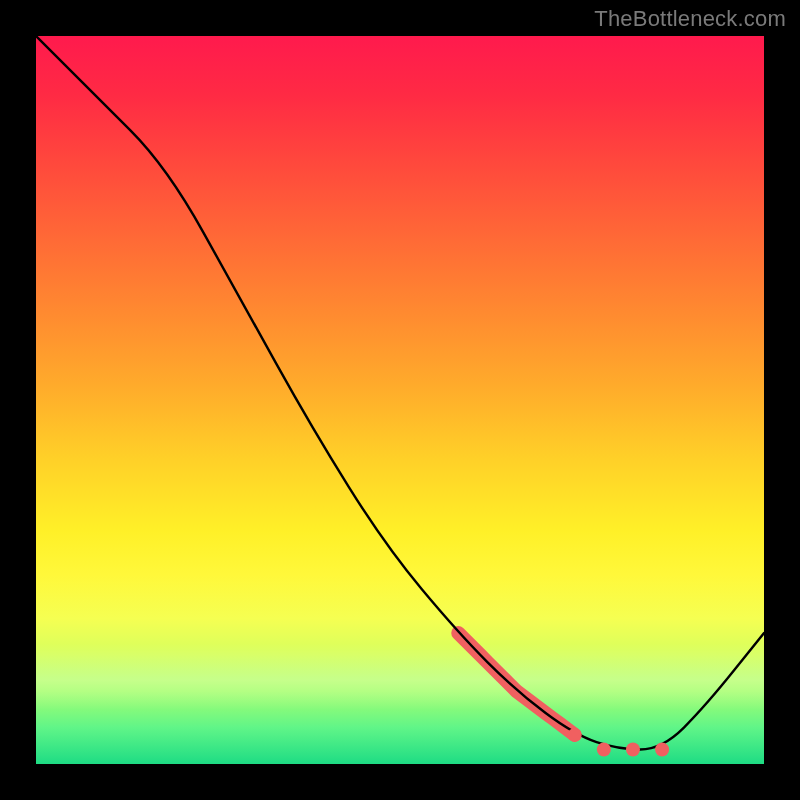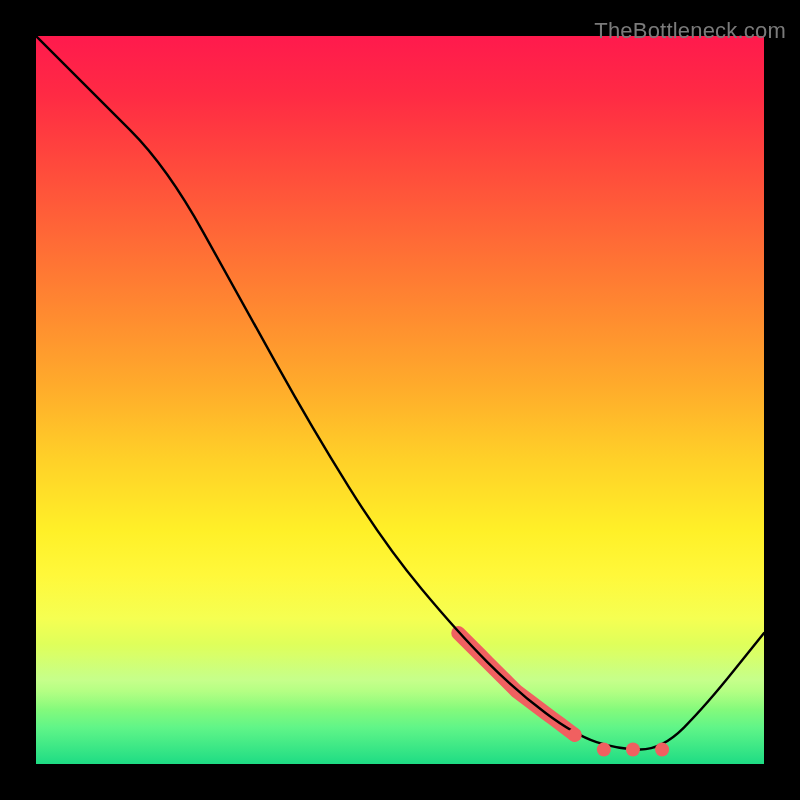--- a/index.html
+++ b/index.html
@@ -11,21 +11,21 @@
     font-family: Arial, Helvetica, sans-serif;
     overflow: hidden;
   }
   .wrap {
     position: relative;
     width: 800px;
     height: 800px;
   }
   .attribution {
     position: absolute;
-    top: 18px;
+    top: 6px;
     right: 14px;
     color: #7a7a7a;
     font-size: 22px;
     letter-spacing: 0.2px;
     font-weight: 400;
     z-index: 3;
     user-select: none;
   }
   
   .plot {

